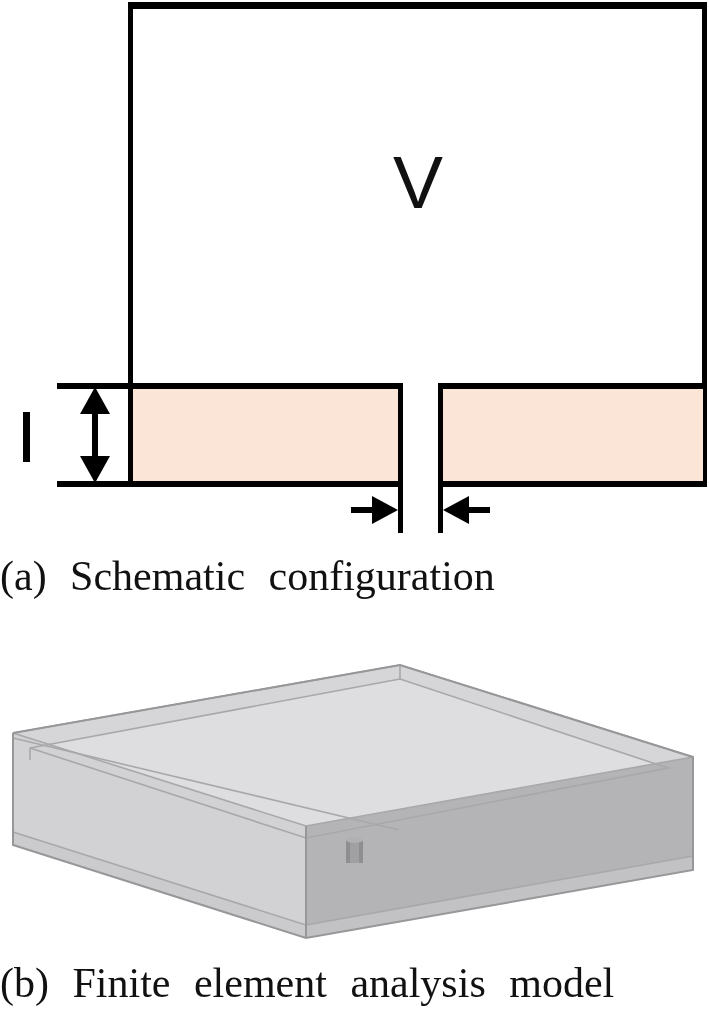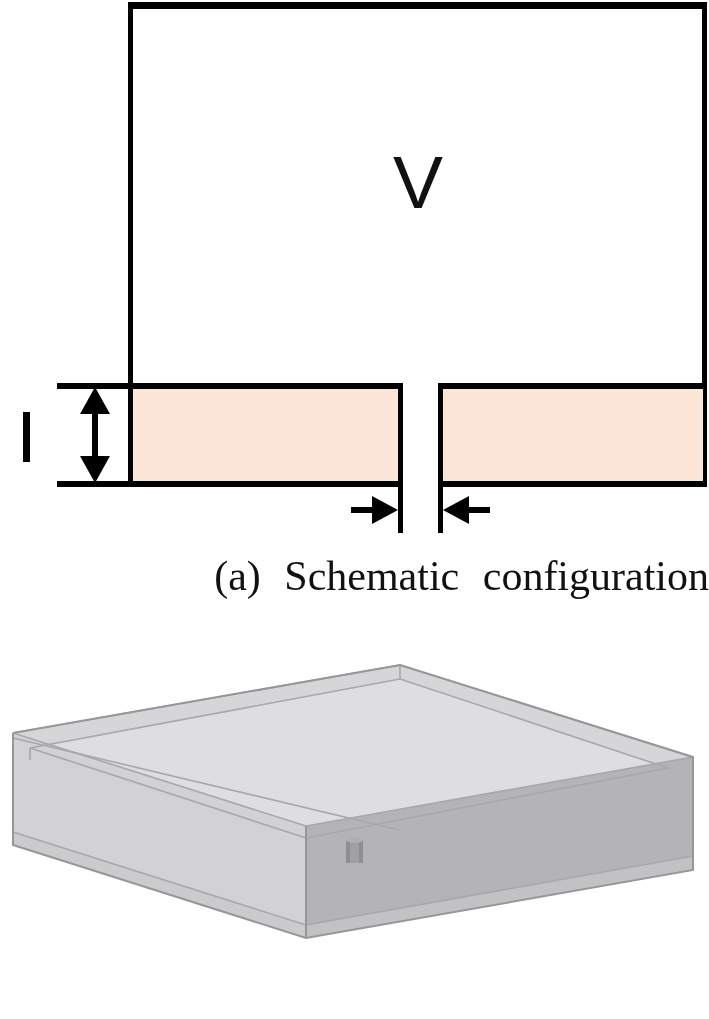--- a/index.html
+++ b/index.html
@@ -2,21 +2,21 @@
 <html><head>
 <meta charset="utf-8">
 <style>
   html,body{margin:0;padding:0;background:#ffffff;}
   #screen{
     position:relative;width:709px;height:1019px;background:#ffffff;
     font-family:"Liberation Serif", serif;overflow:hidden;
   }
   .abs{position:absolute;}
   .caption{
-    position:absolute;left:0;width:709px;text-align:right;
+    position:absolute;left:0;width:709px;text-align:left;
     font-family:"Liberation Serif", serif;font-size:42px;color:#111;
     word-spacing:13px;white-space:nowrap;line-height:1.2;
   }
   svg{display:block;}
   .edge{stroke:#a8a8aa;stroke-width:1.6;fill:none;}
   .outline{stroke:#97979a;stroke-width:2;fill:none;}
 </style>
 </head>
 <body>
 
@@ -96,14 +96,15 @@
     </g>
 
     <g>
       <rect x="346" y="200" width="17" height="23" fill="#a0a0a2"></rect>
       <rect x="346" y="200" width="4" height="23" fill="#8e8e90"></rect>
       <rect x="359" y="200" width="4" height="23" fill="#8e8e90"></rect>
       <ellipse cx="354.5" cy="200" rx="8.5" ry="3" fill="#b0b0b2"></ellipse>
     </g>
   </svg>
 
+  <div class="caption" style="top:958px">(b) Finite element analysis model</div>
 
 </div>
 
 </body></html>

